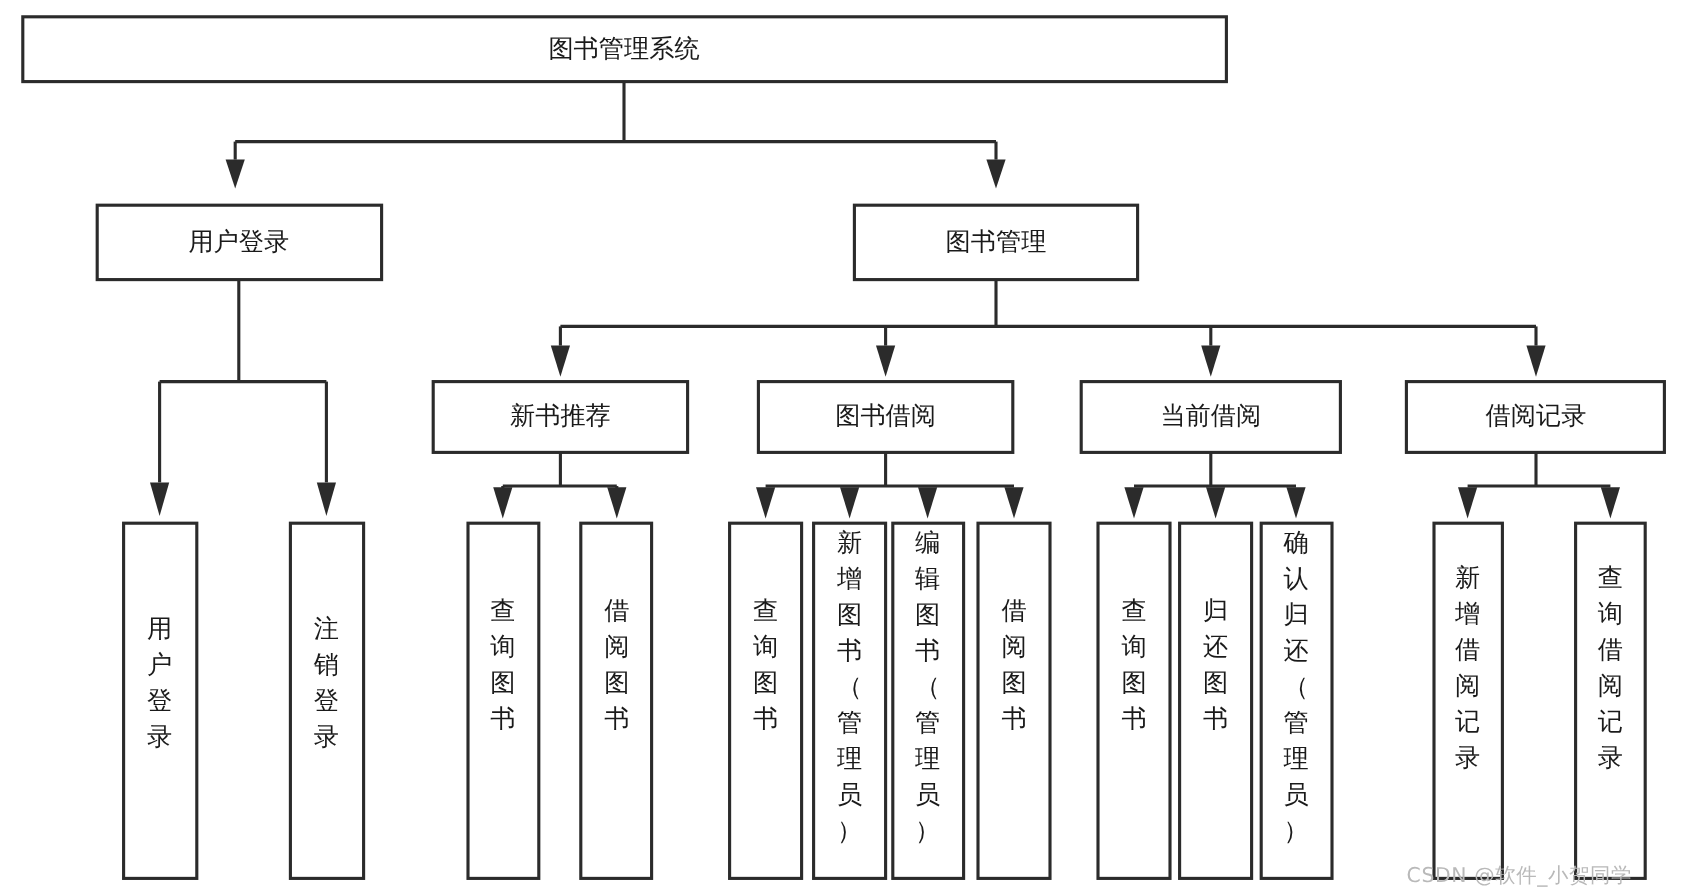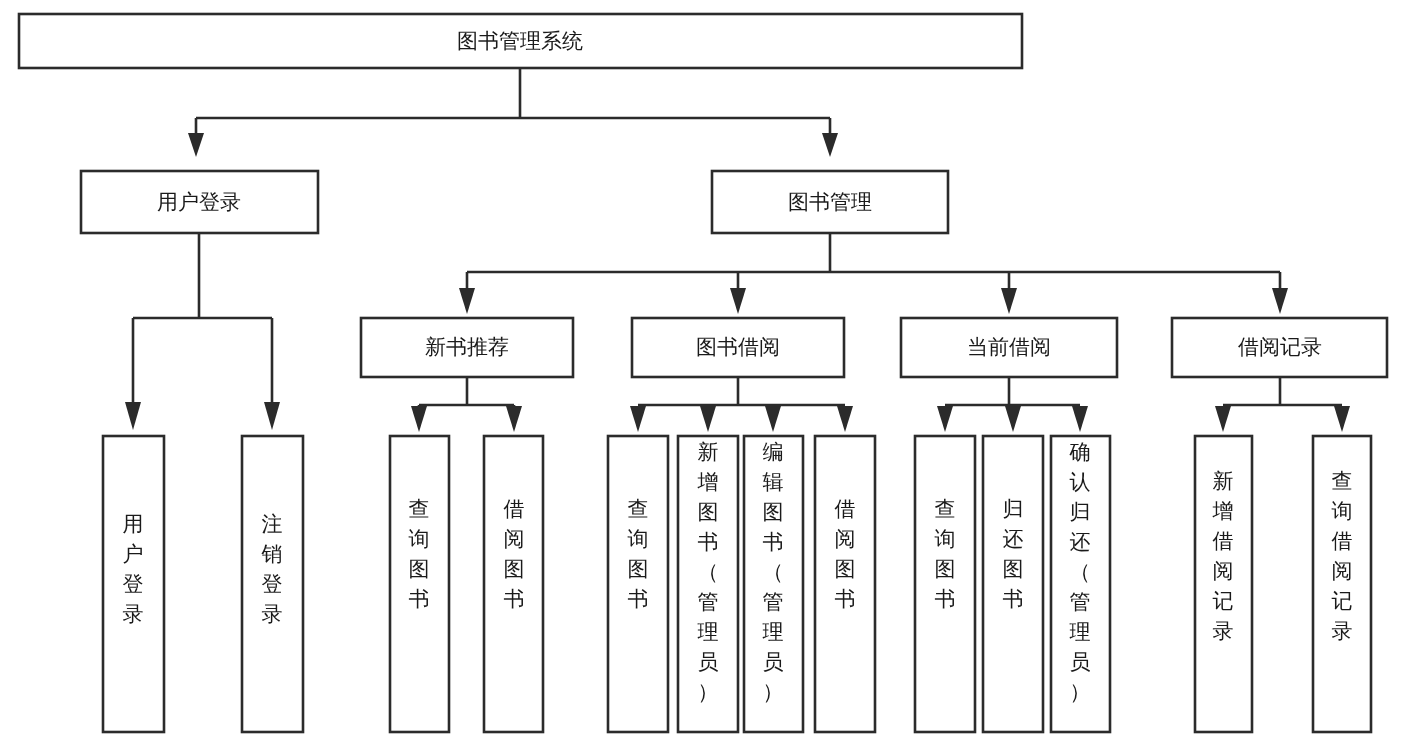--- a/index.html
+++ b/index.html
@@ -235,14 +235,15 @@
       <text class="node-label-v" x="1223" y="488"><tspan x="1223" y="488" text-anchor="middle">新</tspan><tspan x="1223" y="518" text-anchor="middle">增</tspan><tspan x="1223" y="548" text-anchor="middle">借</tspan><tspan x="1223" y="578" text-anchor="middle">阅</tspan><tspan x="1223" y="608" text-anchor="middle">记</tspan><tspan x="1223" y="638" text-anchor="middle">录</tspan></text>
     </g>
 
     <g>
       <rect class="node-box" x="1313" y="436" width="58" height="296"></rect>
       <text class="node-label-v" x="1342" y="488"><tspan x="1342" y="488" text-anchor="middle">查</tspan><tspan x="1342" y="518" text-anchor="middle">询</tspan><tspan x="1342" y="548" text-anchor="middle">借</tspan><tspan x="1342" y="578" text-anchor="middle">阅</tspan><tspan x="1342" y="608" text-anchor="middle">记</tspan><tspan x="1342" y="638" text-anchor="middle">录</tspan></text>
     </g>
 
   </svg>
 
+  <div id="watermark">CSDN @软件_小贺同学</div>
 
 </div>
 
 </body></html>

